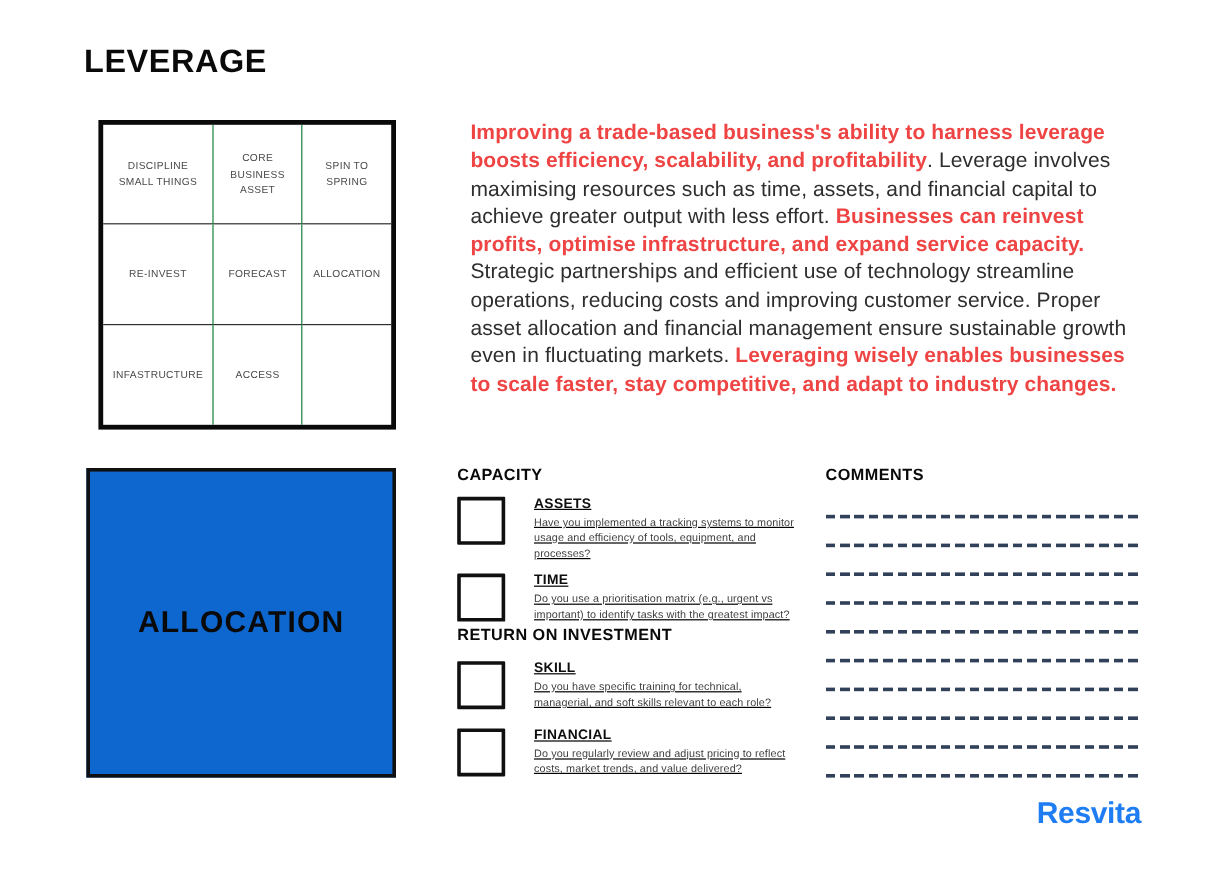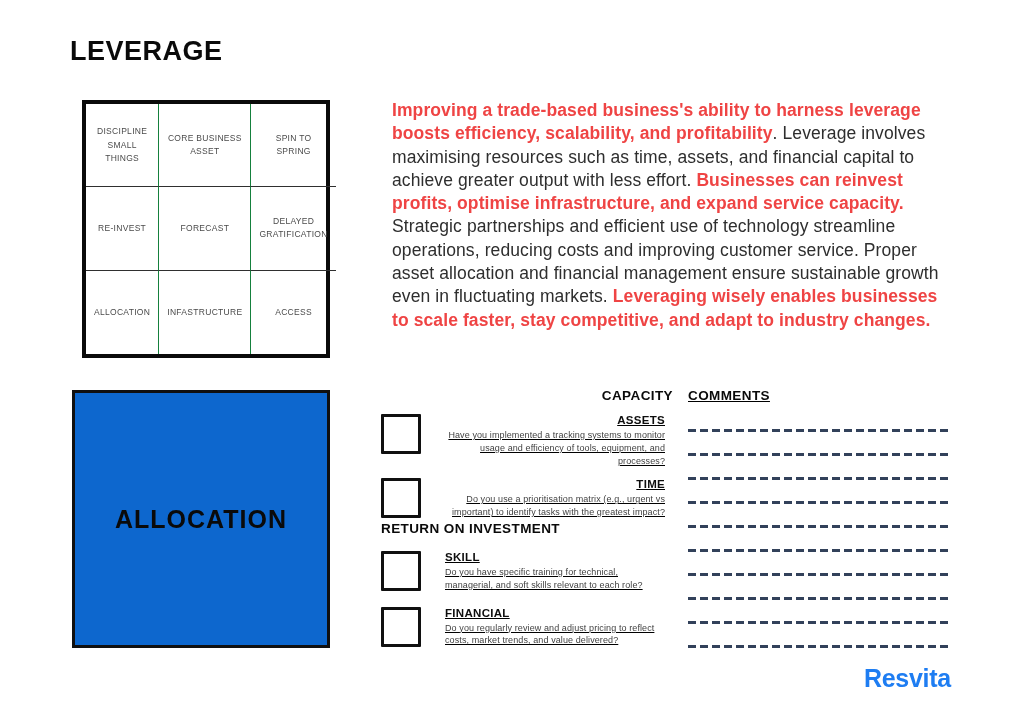--- a/index.html
+++ b/index.html
@@ -26,34 +26,34 @@
            line-height:23.3px; color:#2e2e2e; letter-spacing:0.1px; }
   .intro .seg-bold { font-weight:700; color:#ef4444; }
 
   
   .alloc-card { position:absolute; left:72px; top:390px; width:258px; height:258px;
                 border:3px solid #101010; display:flex; align-items:center; justify-content:center; }
   .alloc-card .alloc-label { font-size:25px; font-weight:900; letter-spacing:1px; color:#0a0a0a; }
 
   
   .checklist-section { position:absolute; left:381px; width:292px; }
-  .section-capacity { top:388px;text-align:right; }
+  .section-capacity { top:388px; }
   .section-roi { top:521px; }
   .section-heading { font-size:13.5px; font-weight:900; letter-spacing:0.4px; color:#0a0a0a; }
   .check-item { display:flex; align-items:flex-start; margin-top:11px; }
   .check-box { width:40px; height:40px; border:3px solid #101010; background:#fff; flex:none;
                border-radius:1px; cursor:pointer; }
   .check-text { margin-left:24px; width:220px;text-decoration:underline; }
   .check-label { font-size:11.5px; font-weight:800; letter-spacing:0.3px; color:#0d0d0d; }
   .check-question { margin-top:3px; font-size:9px; line-height:1.42; color:#3f3f3f;
                     letter-spacing:0.1px; }
   .section-roi .check-item { margin-top:15px; }
 
   
-  .comments { position:absolute; left:688px; top:388px; width:262px;text-decoration:underline; }
+  .comments { position:absolute; left:688px; top:388px; width:262px; }
   .comment-lines { margin-top:26px; }
   .comment-line { height:3px; margin-bottom:21px;
       background-image:repeating-linear-gradient(90deg,#32415a 0px,#32415a 8px,transparent 8px,transparent 12px); }
 
   
   .logo { position:absolute; left:864px; top:664px; font-size:25px; font-weight:900;
           letter-spacing:-0.3px;text-align:right; }
 </style>
 </head>
 <body>
@@ -61,21 +61,20 @@
 <div class="page">
 
   <h1 class="page-title">LEVERAGE</h1>
 
   <div class="matrix">
     <div class="matrix-cell">DISCIPLINE SMALL THINGS</div>
     <div class="matrix-cell">CORE BUSINESS ASSET</div>
     <div class="matrix-cell">SPIN TO SPRING</div>
     <div class="matrix-cell">RE-INVEST</div>
     <div class="matrix-cell">FORECAST</div>
-    <div class="matrix-cell">DELAYED GRATIFICATION</div>
     <div class="matrix-cell">ALLOCATION</div>
     <div class="matrix-cell">INFASTRUCTURE</div>
     <div class="matrix-cell">ACCESS</div>
   </div>
 
   <p class="intro"><span class="seg-bold">Improving a trade-based business's ability to harness leverage boosts efficiency, scalability, and profitability</span><span>. Leverage involves maximising resources such as time, assets, and financial capital to achieve greater output with less effort. </span><span class="seg-bold">Businesses can reinvest profits, optimise infrastructure, and expand service capacity.</span><span> Strategic partnerships and efficient use of technology streamline operations, reducing costs and improving customer service. Proper asset allocation and financial management ensure sustainable growth even in fluctuating markets. </span><span class="seg-bold">Leveraging wisely enables businesses to scale faster, stay competitive, and adapt to industry changes.</span></p>
 
   <div class="alloc-card" style="background: rgb(13, 103, 206);">
     <span class="alloc-label">ALLOCATION</span>
   </div>

